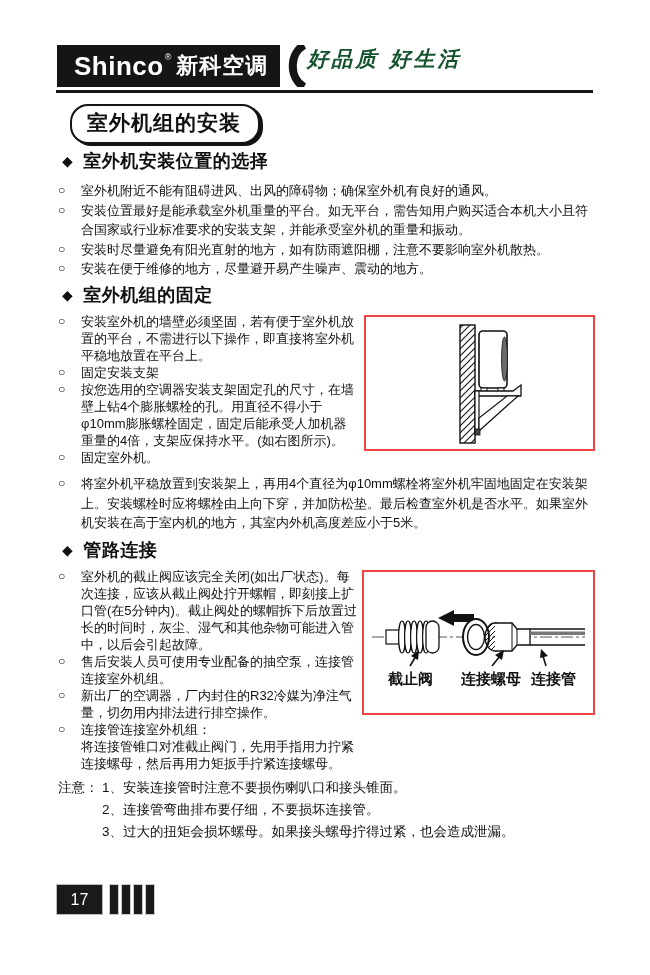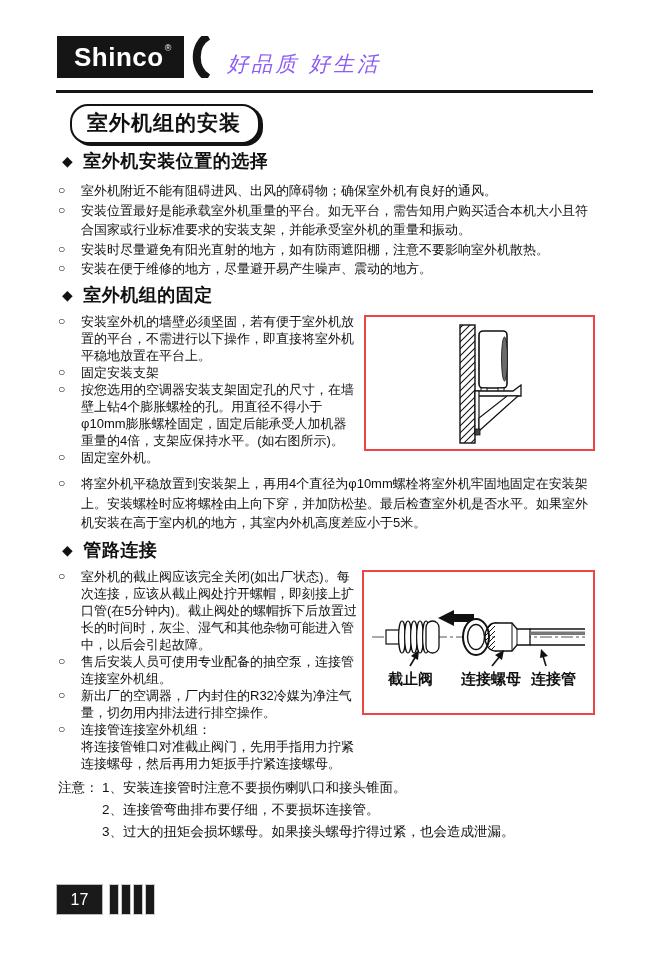--- a/index.html
+++ b/index.html
@@ -4,32 +4,32 @@
 <style>
   html,body { margin:0; padding:0; }
   body {
     width:650px; height:975px; background:#ffffff; color:#111;
     font-family:"Liberation Sans","DejaVu Sans",sans-serif;
     -webkit-font-smoothing:antialiased;
   }
   .page { position:relative; width:650px; height:975px; overflow:hidden; background:#fff; }
 
   
-  .brandbar { position:absolute; top:36px; left:57px; height:42px; display:flex; align-items:flex-end; }
+  .brandbar { position:absolute; top:45px; left:57px; height:42px; display:flex; align-items:flex-start; }
   .brandbar .bar {
     background:#151515; color:#fff; height:42px; display:flex; align-items:center;
     padding:0 12px 0 17px;
   }
   .brand-en { font-size:26px; font-weight:bold; letter-spacing:0.5px; }
   .brand-reg { font-size:9px; vertical-align:top; position:relative; top:-9px; margin:0 1px 0 1px; }
   .brand-cn { font-size:22px; font-weight:bold; letter-spacing:1px; margin-left:4px; }
   .crescent { margin-left:3px; flex:0 0 auto; }
   .slogan {
-    margin-left:16px; font-family:"DejaVu Serif","Liberation Serif",serif;
-    font-style:italic; font-weight:normal; font-size:21px; letter-spacing:3px; color:#8b5cf6;
+    font-family:"DejaVu Serif","Liberation Serif",serif;
+    font-style:italic; font-weight:bold; font-size:21px; letter-spacing:3px; color:#14532d;
     white-space:nowrap;
   }
   .head-rule { position:absolute; top:90px; left:56px; width:537px; height:3px; background:#161616; }
 
   .title-bubble {
     position:absolute; top:104px; left:70px;
     border:2.5px solid #131313; border-radius:18px;
     padding:3px 17px 5px 15px; font-size:21px; font-weight:bold; letter-spacing:1px;
     box-shadow:3px 2px 0 0 #131313; background:#fff;
   }
@@ -72,20 +72,21 @@
 </style>
 </head>
 <body>
 
 <div class="page">
 
   <div class="brandbar">
     <div class="bar">
       <span class="brand-en">Shinco</span>
       <span class="brand-reg">®</span>
+      <span class="brand-cn">新科空调</span>
     </div>
     <svg class="crescent" width="24" height="42" viewBox="0 0 24 42">
       <path d="M21,0 C6,9 6,33 21,42" fill="none" stroke="#151515" stroke-width="8"></path>
     </svg>
     <div class="slogan">好品质 好生活</div>
   </div>
   <div class="head-rule"></div>
 
   <div class="title-bubble">室外机组的安装</div>
 

